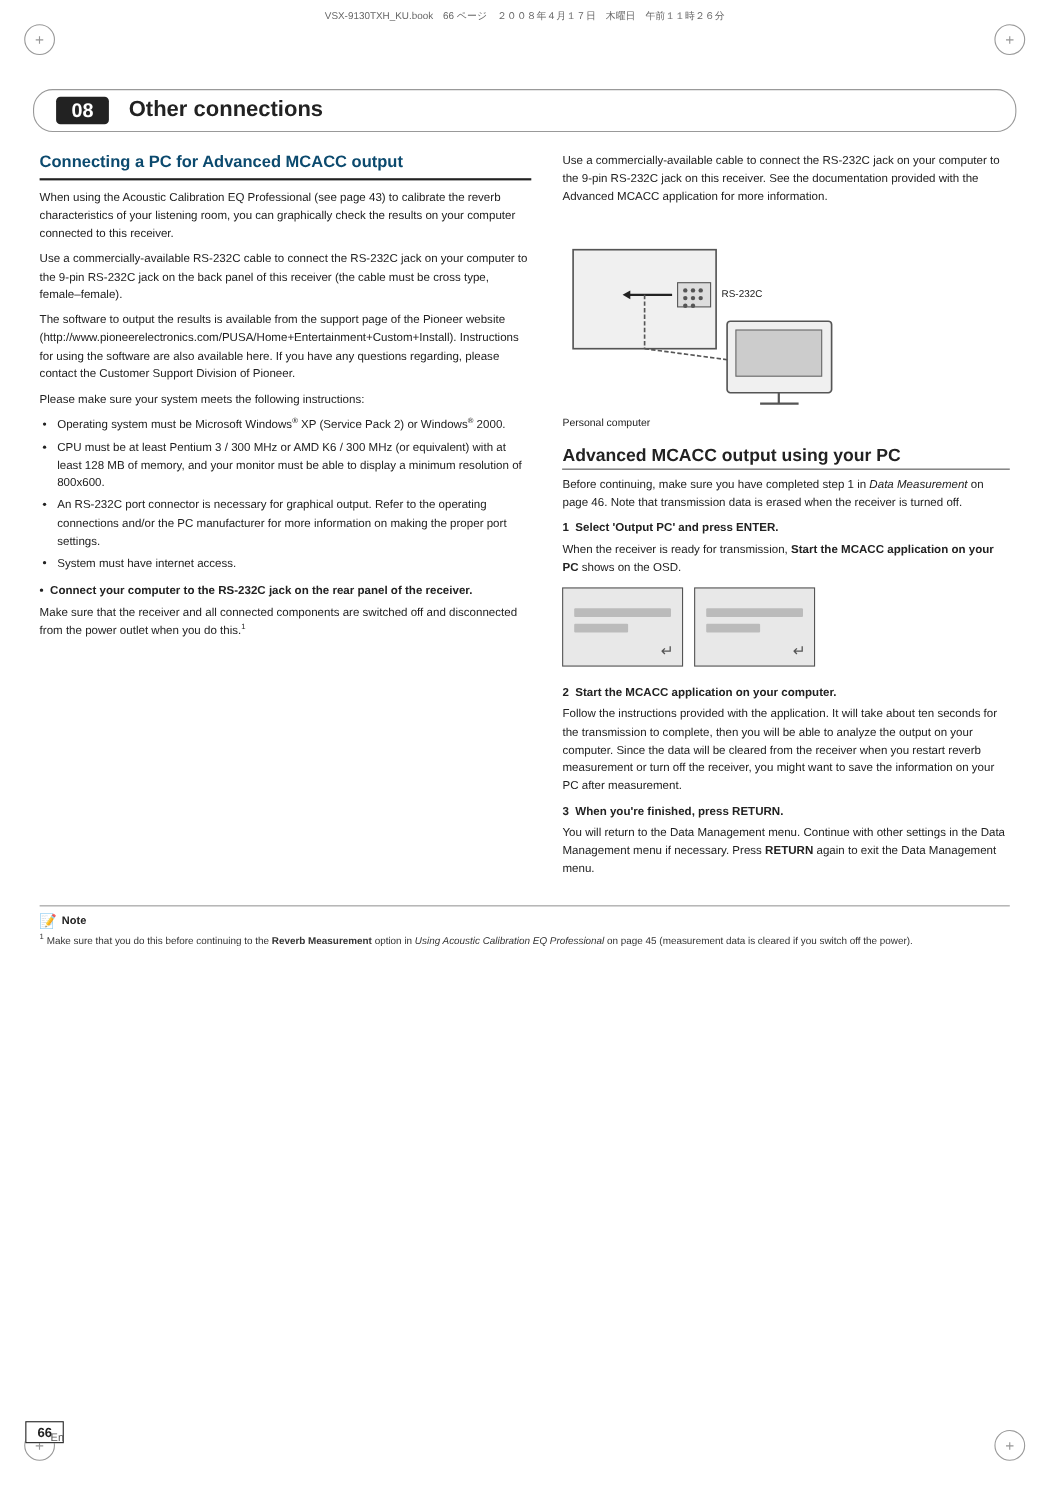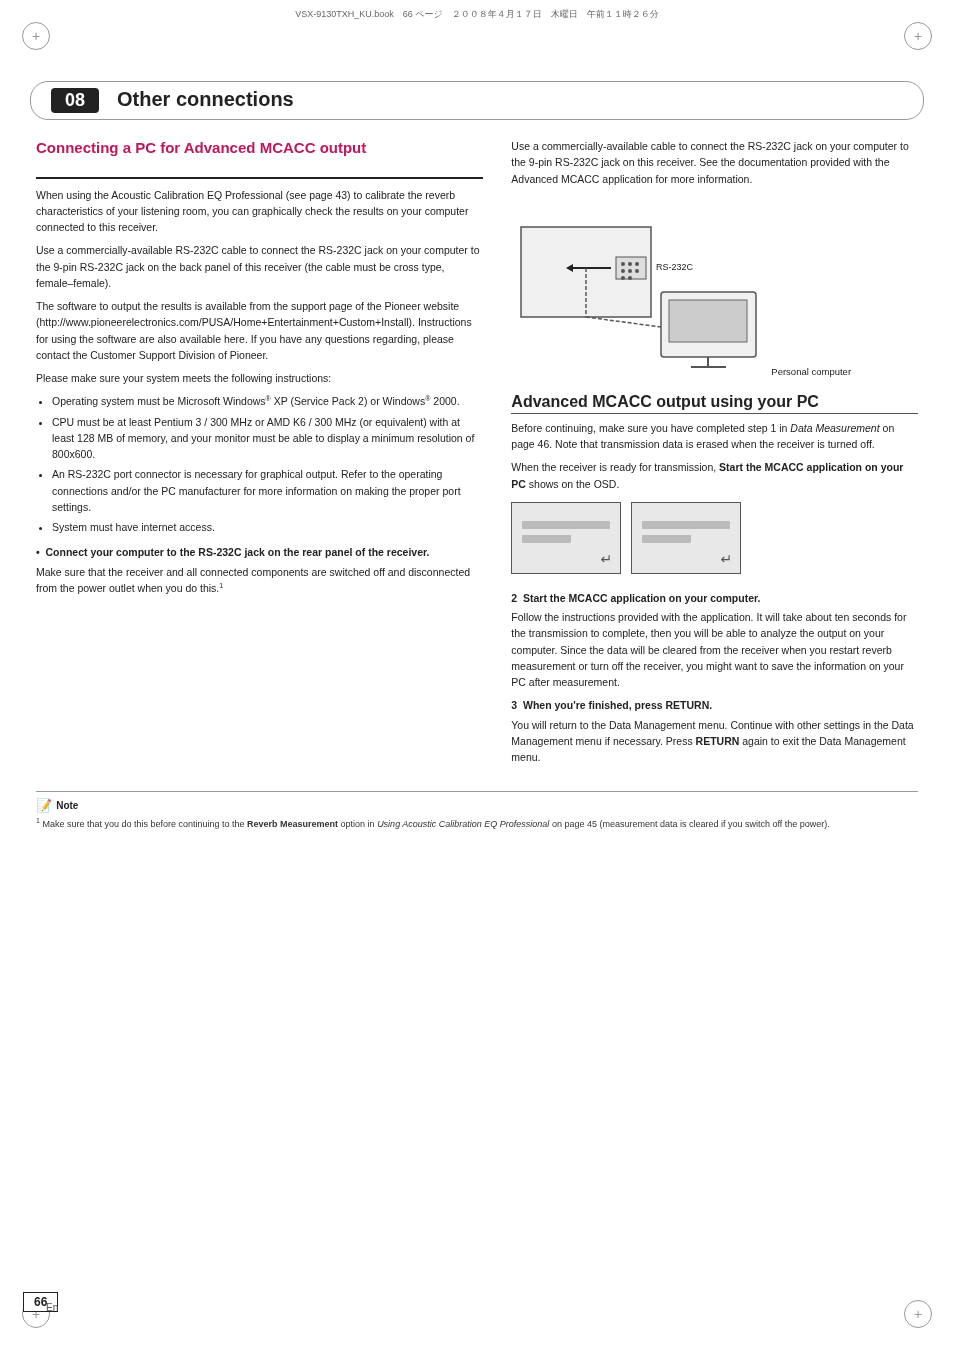--- a/index.html
+++ b/index.html
@@ -79,23 +79,23 @@
       flex: 1.1;
     }
     .right-col {
       flex: 1;
     }
 
     
     .section-title {
       font-size: 15px;
       font-weight: bold;
-      color: #be185d;
+      color: #0c4a6e;
       border-bottom: 2px solid #222;
-      padding-bottom: 19px;
+      padding-bottom: 4px;
       margin-bottom: 8px;
       line-height: 1.3;
     }
 
     p {
       font-size: 10.5px;
       line-height: 1.55;
       margin-bottom: 7px;
       color: #222;
     }
@@ -113,21 +113,22 @@
     .bullet-heading {
       font-weight: bold;
       font-size: 10.5px;
       margin-top: 8px;
       margin-bottom: 4px;
     }
 
     
     .diagram-wrap {
       display: flex;
-      align-items: flex-end;
+      flex-direction: column;
+      align-items: flex-start;
       margin: 10px 0 16px 0;
     }
 
     .diagram-svg-area {
       width: 260px;
       height: 180px;
     }
 
     .diagram-label {
       font-size: 9.5px;
@@ -312,20 +313,21 @@
 
         <line x1="75" y1="120" x2="150" y2="130" stroke="#555" stroke-width="1.5" stroke-dasharray="4,2"></line>
       </svg>
       <span class="diagram-label">Personal computer</span>
     </div>
 
     <div class="subsection-title">Advanced MCACC output using your PC</div>
 
     <p>Before continuing, make sure you have completed step 1 in <em>Data Measurement</em> on page 46. Note that transmission data is erased when the receiver is turned off.</p>
 
+    <p class="step-heading"><span class="step-num">1&nbsp;&nbsp;Select 'Output PC' and press ENTER.</span></p>
     <p>When the receiver is ready for transmission, <strong>Start the MCACC application on your PC</strong> shows on the OSD.</p>
 
     <div class="osd-mockup">
       <div class="osd-box">
         <div class="osd-lines">
           <div class="osd-line"></div>
           <div class="osd-line short"></div>
         </div>
         <div class="osd-arrow">↵</div>
       </div>

